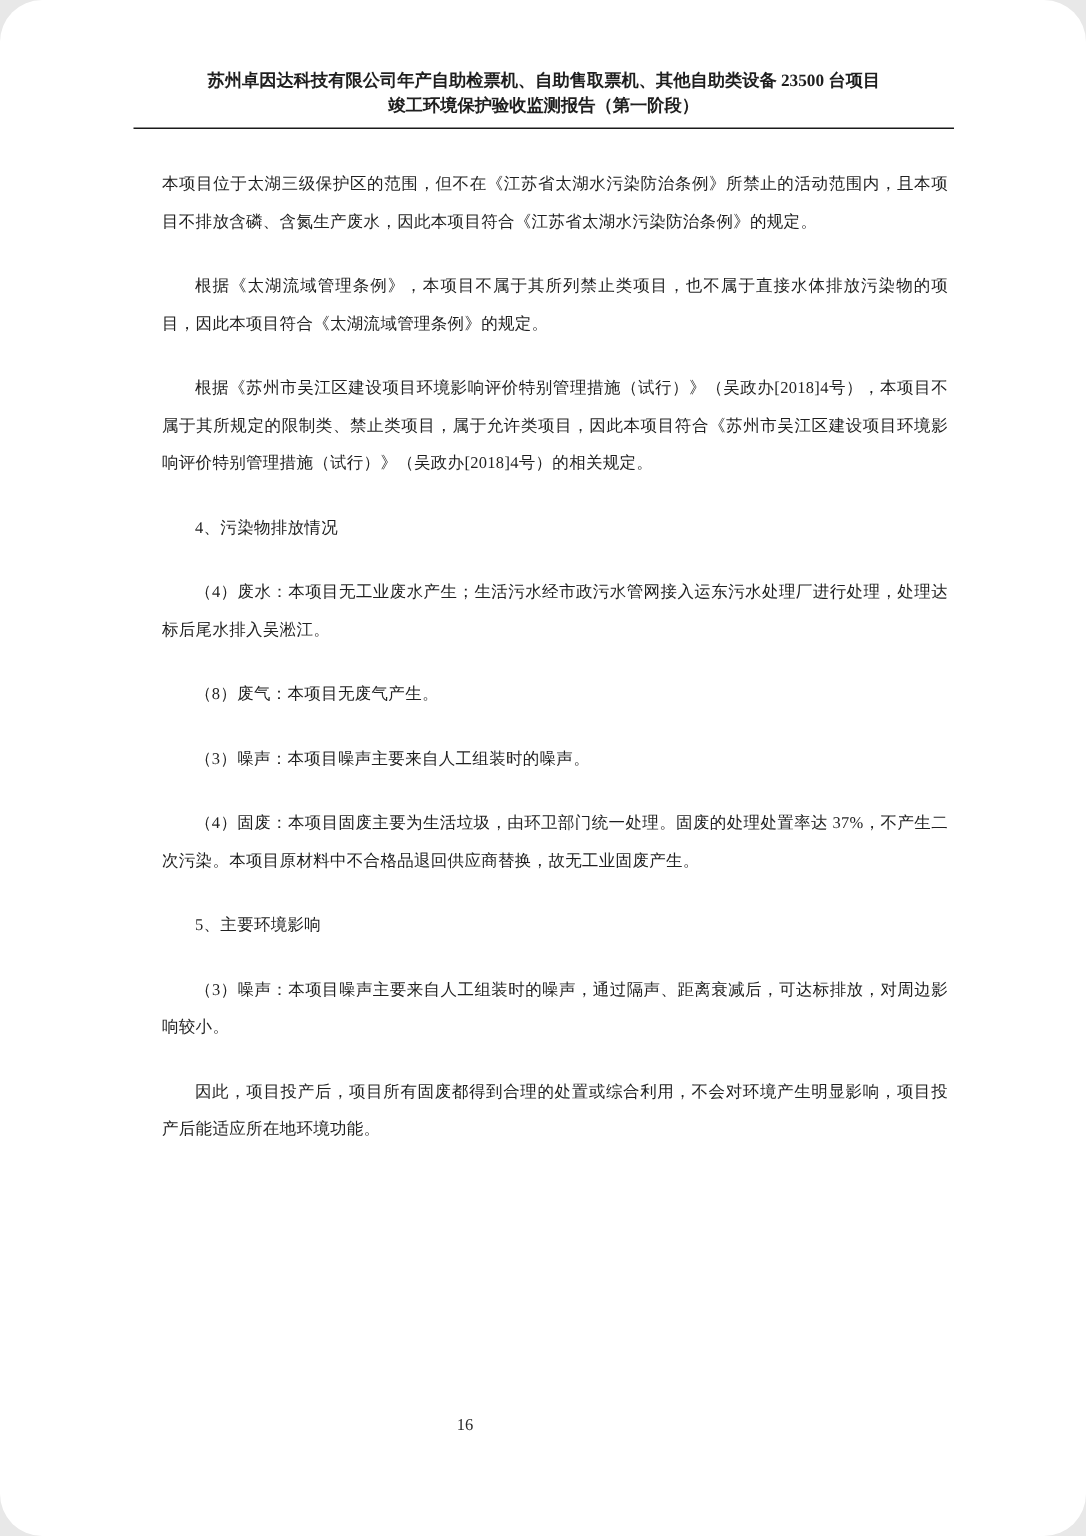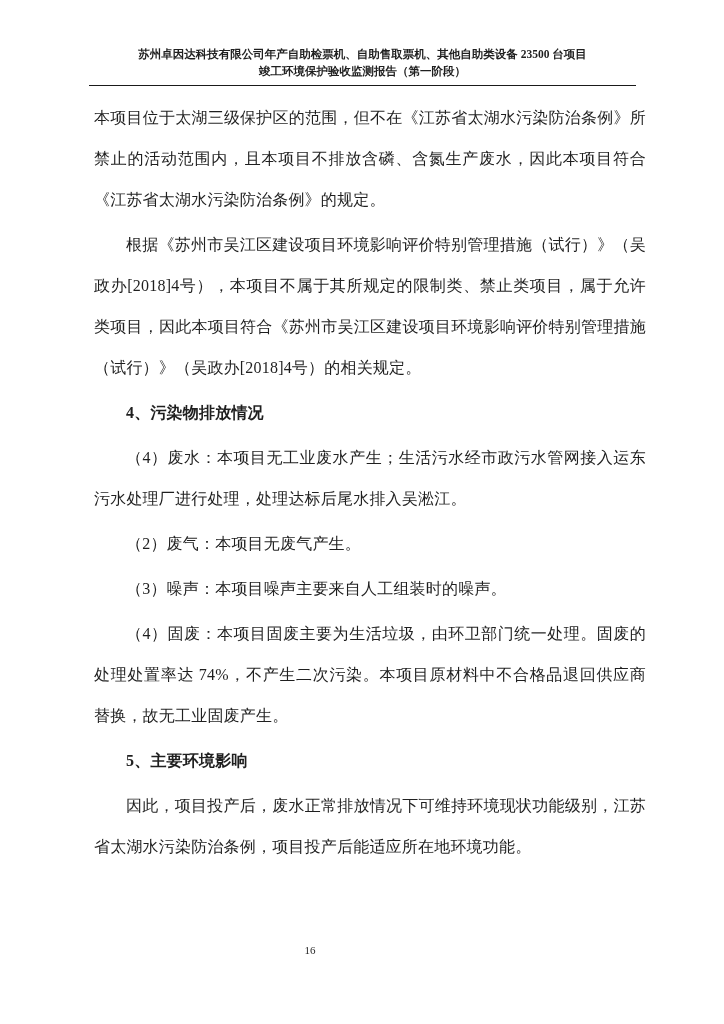--- a/index.html
+++ b/index.html
@@ -9,20 +9,21 @@
   }
   .page {
     position: relative;
     width: 724px;
     height: 1024px;
     margin: 0 auto;
     background: #ffffff;
     font-family: "Liberation Serif", "DejaVu Serif", serif;
     color: #1f1f1f;
     overflow: hidden;
+    border-radius: 28px;
   }
   .header {
     position: absolute;
     top: 46px;
     left: 89px;
     width: 547px;
     text-align: center;
     font-weight: bold;
     font-size: 11.5px;
     line-height: 17px;
@@ -34,32 +35,32 @@
     display: block;
     white-space: nowrap;
   }
   .content {
     position: absolute;
     top: 93px;
     left: 90px;
     width: 560px;
   }
   .content p {
-    margin: 4px;
-    font-size: 16px;
-    line-height: 41px;
+    margin: 18px;
+    font-size: 11px;
+    line-height: 25px;
     text-align: justify;
     text-justify: inter-ideograph;
     letter-spacing: 0.2px;
   }
   .content p.indent {
     text-indent: 2em;
   }
   .content p.heading {
-    font-weight: bold;
+    font-weight: normal;
     text-indent: 2em;
   }
   .footer {
     position: absolute;
     top: 944px;
     left: 0;
     width: 620px;
     text-align: center;
     font-size: 11px;
     color: #2a2a2a;
@@ -70,27 +71,29 @@
 
 <div class="page">
 
   <div class="header">
     <span class="hline">苏州卓因达科技有限公司年产自助检票机、自助售取票机、其他自助类设备 23500 台项目</span>
     <span class="hline">竣工环境保护验收监测报告（第一阶段）</span>
   </div>
 
   <div class="content">
     <p class="no-indent">本项目位于太湖三级保护区的范围，但不在《江苏省太湖水污染防治条例》所禁止的活动范围内，且本项目不排放含磷、含氮生产废水，因此本项目符合《江苏省太湖水污染防治条例》的规定。</p>
+    <p class="indent">根据《太湖流域管理条例》，本项目不属于其所列禁止类项目，也不属于直接水体排放污染物的项目，因此本项目符合《太湖流域管理条例》的规定。</p>
     <p class="indent">根据《苏州市吴江区建设项目环境影响评价特别管理措施（试行）》（吴政办[2018]4号），本项目不属于其所规定的限制类、禁止类项目，属于允许类项目，因此本项目符合《苏州市吴江区建设项目环境影响评价特别管理措施（试行）》（吴政办[2018]4号）的相关规定。</p>
     <p class="heading">4、污染物排放情况</p>
     <p class="indent">（4）废水：本项目无工业废水产生；生活污水经市政污水管网接入运东污水处理厂进行处理，处理达标后尾水排入吴淞江。</p>
-    <p class="indent">（2）废气：本项目无废气产生。</p>
+    <p class="indent">（8）废气：本项目无废气产生。</p>
     <p class="indent">（3）噪声：本项目噪声主要来自人工组装时的噪声。</p>
-    <p class="indent">（4）固废：本项目固废主要为生活垃圾，由环卫部门统一处理。固废的处理处置率达 74%，不产生二次污染。本项目原材料中不合格品退回供应商替换，故无工业固废产生。</p>
+    <p class="indent">（4）固废：本项目固废主要为生活垃圾，由环卫部门统一处理。固废的处理处置率达 37%，不产生二次污染。本项目原材料中不合格品退回供应商替换，故无工业固废产生。</p>
     <p class="heading">5、主要环境影响</p>
-    <p class="indent">因此，项目投产后，废水正常排放情况下可维持环境现状功能级别，江苏省太湖水污染防治条例，项目投产后能适应所在地环境功能。</p>
+    <p class="indent">（3）噪声：本项目噪声主要来自人工组装时的噪声，通过隔声、距离衰减后，可达标排放，对周边影响较小。</p>
+    <p class="indent">因此，项目投产后，项目所有固废都得到合理的处置或综合利用，不会对环境产生明显影响，项目投产后能适应所在地环境功能。</p>
   </div>
 
   <div class="footer">
     <span>16</span>
   </div>
 
 </div>
 
 </body></html>

